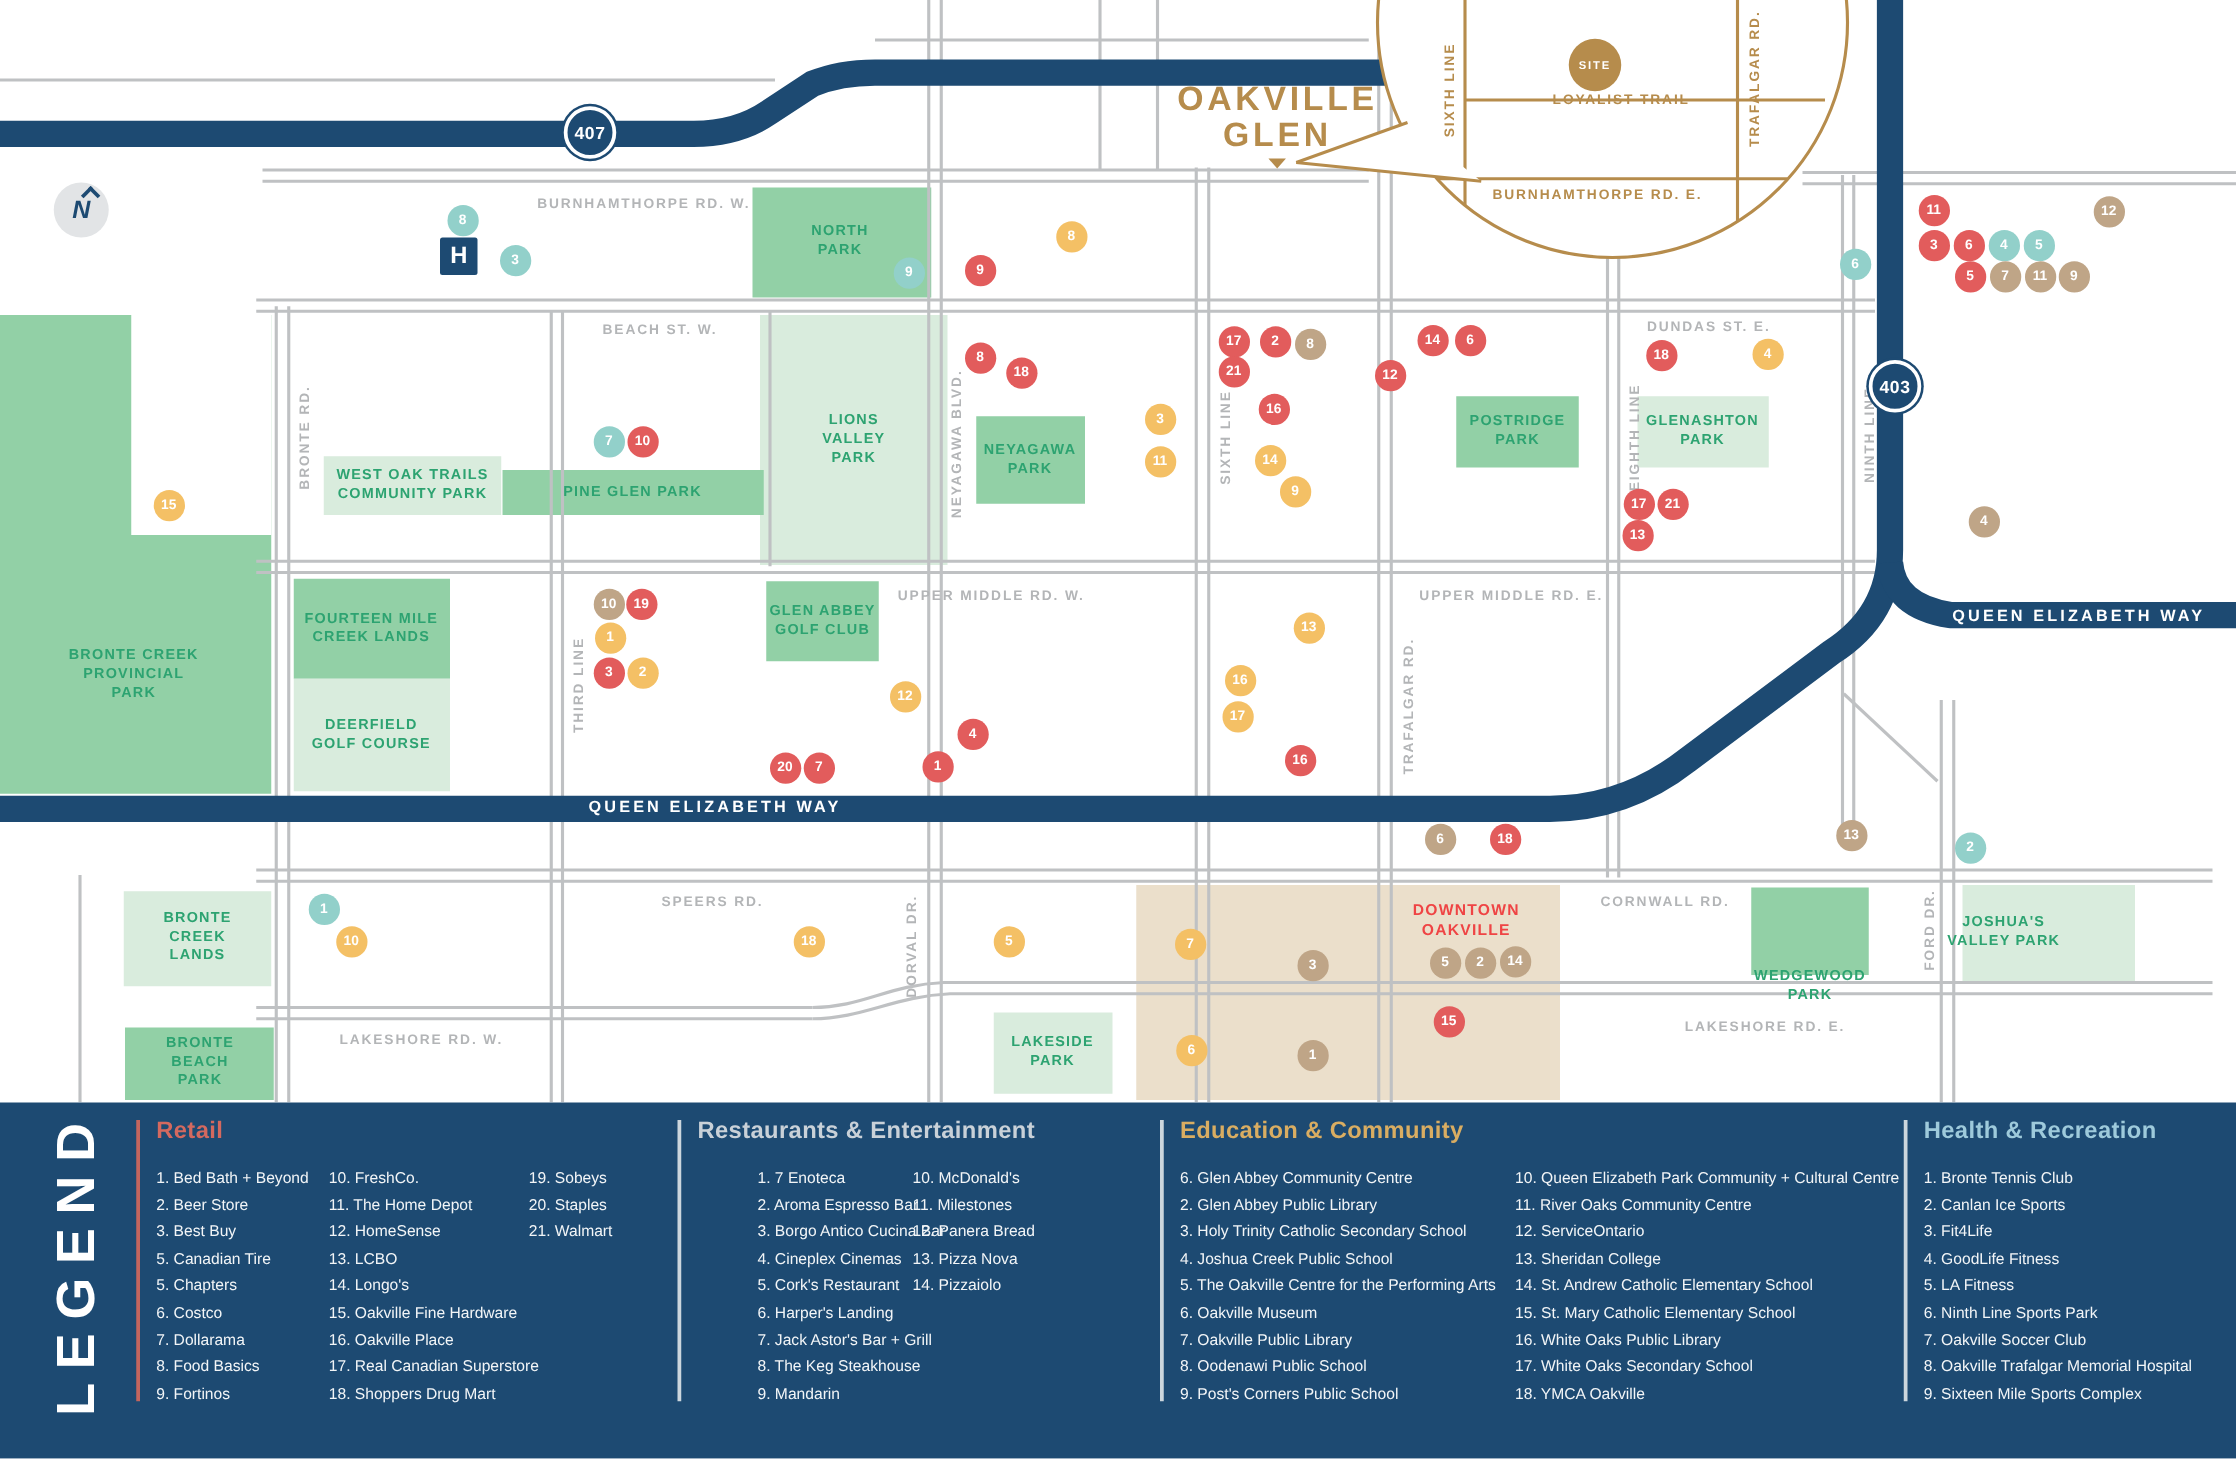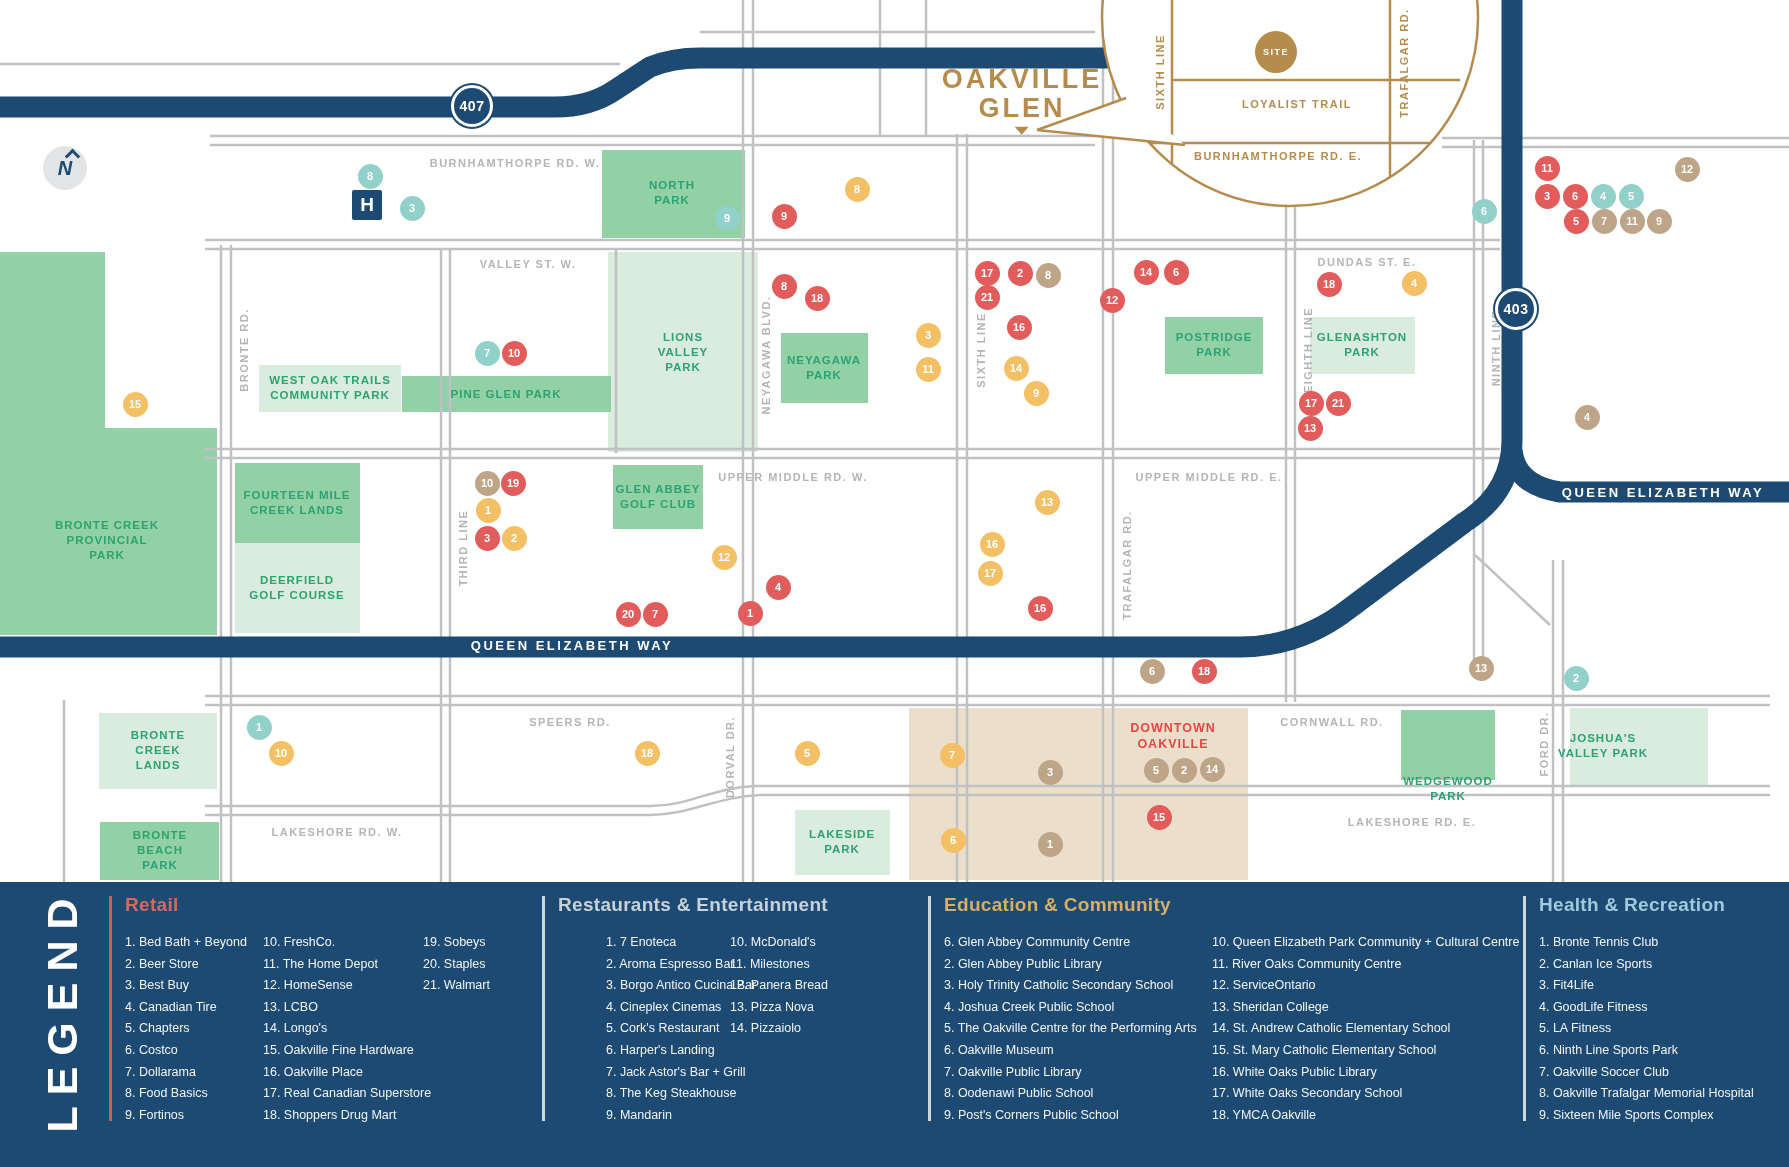--- a/index.html
+++ b/index.html
@@ -179,21 +179,21 @@
 PARK</div>
         <div class="park-label" style="left: 1362px; top: 345px;">GLENASHTON
 PARK</div>
         <div class="park-label" style="left: 842px; top: 842px;">LAKESIDE
 PARK</div>
         <div class="park-label" style="left: 1448px; top: 744px; margin-top: 45px;">WEDGEWOOD
 PARK</div>
         <div class="park-label" style="left: 1603px; top: 746px;">JOSHUA'S
 VALLEY PARK</div>
         <div class="road-label" style="left: 515px; top: 163px;">BURNHAMTHORPE RD. W.</div>
-        <div class="road-label" style="left: 528px; top: 264px;">VALLEY ST. W.</div>
+        <div class="road-label" style="left: 528px; top: 264px;">BEACH ST. W.</div>
         <div class="road-label" style="left: 1367px; top: 262px;">DUNDAS ST. E.</div>
         <div class="road-label" style="left: 793px; top: 477px;">UPPER MIDDLE RD. W.</div>
         <div class="road-label" style="left: 1180px; top: 477px; margin-left: 29px;">UPPER MIDDLE RD. E.</div>
         <div class="road-label" style="left: 570px; top: 722px;">SPEERS RD.</div>
         <div class="road-label" style="left: 1332px; top: 722px;">CORNWALL RD.</div>
         <div class="road-label" style="left: 337px; top: 832px;">LAKESHORE RD. W.</div>
         <div class="road-label" style="left: 1412px; top: 822px;">LAKESHORE RD. E.</div>
         <div class="road-label v" style="left: 244px; top: 350px;">BRONTE RD.</div>
         <div class="road-label v" style="left: 463px; top: 548px;">THIRD LINE</div>
         <div class="road-label v" style="left: 766px; top: 355px;">NEYAGAWA BLVD.</div>
@@ -202,21 +202,21 @@
         <div class="road-label v" style="left: 1308px; top: 350px;">EIGHTH LINE</div>
         <div class="road-label v" style="left: 1496px; top: 348px;">NINTH LINE</div>
         <div class="road-label v" style="left: 730px; top: 757px;">DORVAL DR.</div>
         <div class="road-label v" style="left: 1544px; top: 744px;">FORD DR.</div>
         <div class="hwy-label" style="left: 572px; top: 645px;">QUEEN ELIZABETH WAY</div>
         <div class="hwy-label" style="left: 1663px; top: 492px;">QUEEN ELIZABETH WAY</div>
         <div class="badge" style="left: 472px; top: 106px;">407</div>
         <div class="badge" style="left: 1516px; top: 309px;">403</div>
         <div class="gold-label v" style="left: 1160px; top: 72px;">SIXTH LINE</div>
         <div class="gold-label v" style="left: 1404px; top: 63px;">TRAFALGAR RD.</div>
-        <div class="gold-label" style="left: 1297px; top: 104px;">LOYALIST TRAIL</div>
+        <div class="gold-label" style="left: 1297px; top: 80px;">LOYALIST TRAIL</div>
         <div class="gold-label" style="left: 1278px; top: 156px;">BURNHAMTHORPE RD. E.</div>
       </div>
 
     <div class="layer markers-layer" id="markers-layer">
         <div class="marker cat-health" style="left: 357.5px; top: 163.5px;">8</div>
         <div class="marker cat-health" style="left: 399.5px; top: 195.5px;">3</div>
         <div class="marker cat-health" style="left: 714.5px; top: 205.5px;">9</div>
         <div class="marker cat-health" style="left: 474.5px; top: 340.5px;">7</div>
         <div class="marker cat-health" style="left: 1471.5px; top: 198.5px;">6</div>
         <div class="marker cat-health" style="left: 1590.5px; top: 183.5px;">4</div>
@@ -288,21 +288,21 @@
 
   <div id="legend">
     <div id="legend-title">LEGEND</div>
     <div id="legend-sections">
         <div class="sect-rule" style="left: 109px; background: rgb(195, 101, 94);"></div>
         <div class="sect-heading" style="left: 125px; color: rgb(212, 105, 95);">Retail</div>
         <div class="sect-col" style="left: 125px;">
           <div class="">1. Bed Bath + Beyond</div>
           <div class="">2. Beer Store</div>
           <div class="">3. Best Buy</div>
-          <div class="">4. Canadian Tire</div>
+          <div class="">5. Canadian Tire</div>
           <div class="">5. Chapters</div>
           <div class="">6. Costco</div>
           <div class="">7. Dollarama</div>
           <div class="">8. Food Basics</div>
           <div class="">9. Fortinos</div>
         </div>
         <div class="sect-col" style="left: 263px;">
           <div class="">10. FreshCo.</div>
           <div class="">11. The Home Depot</div>
           <div class="">12. HomeSense</div>

